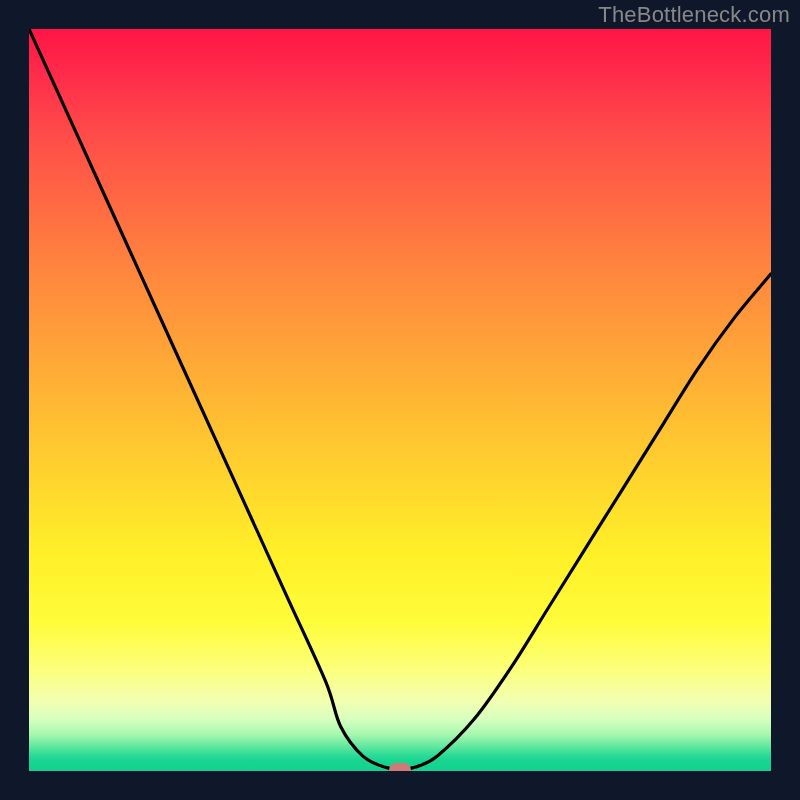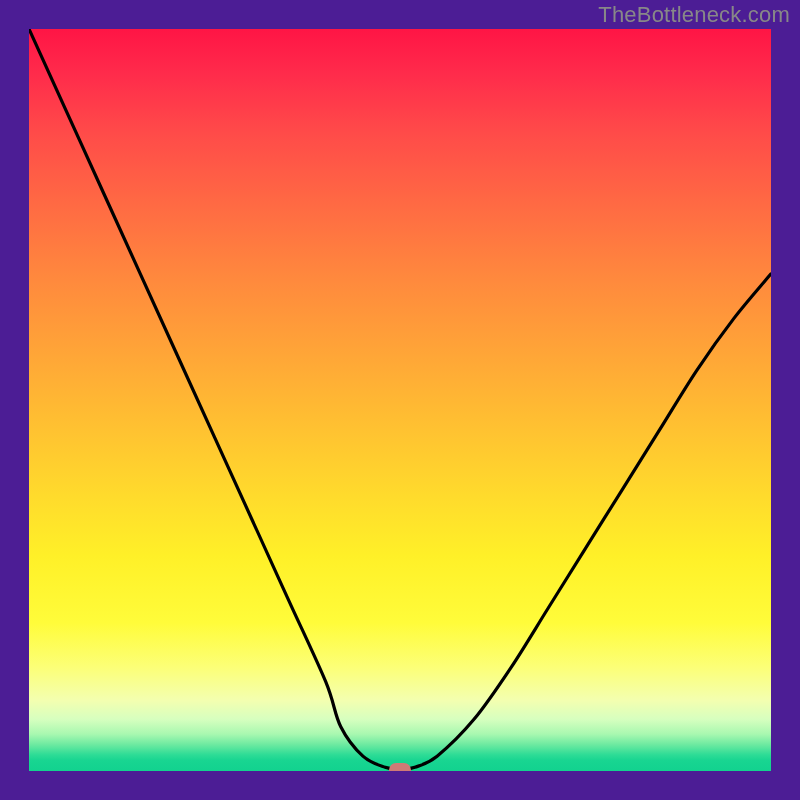--- a/index.html
+++ b/index.html
@@ -8,21 +8,21 @@
     width: 800px;
     height: 800px;
     background: #000;
     overflow: hidden;
     font-family: Arial, Helvetica, sans-serif;
   }
   .frame {
     position: relative;
     width: 800px;
     height: 800px;
-    background: #4c1d95;
+    background: #0f172a;
   }
   .watermark {
     position: absolute;
     top: 2px;
     right: 10px;
     color: #888;
     font-size: 22px;
     letter-spacing: 0.2px;
     z-index: 10;
   }

